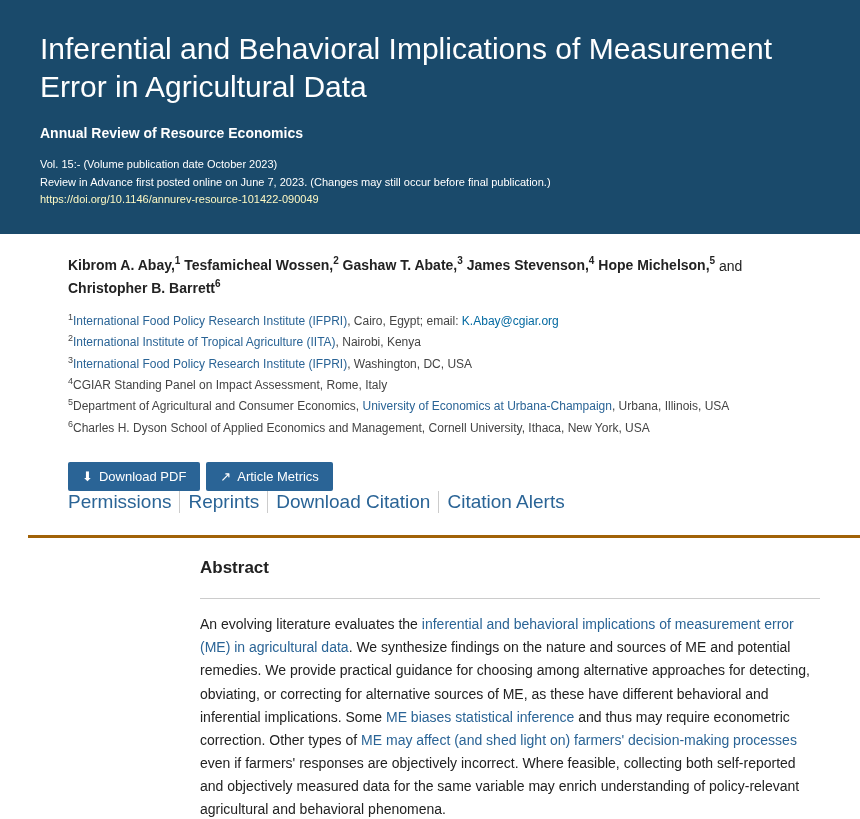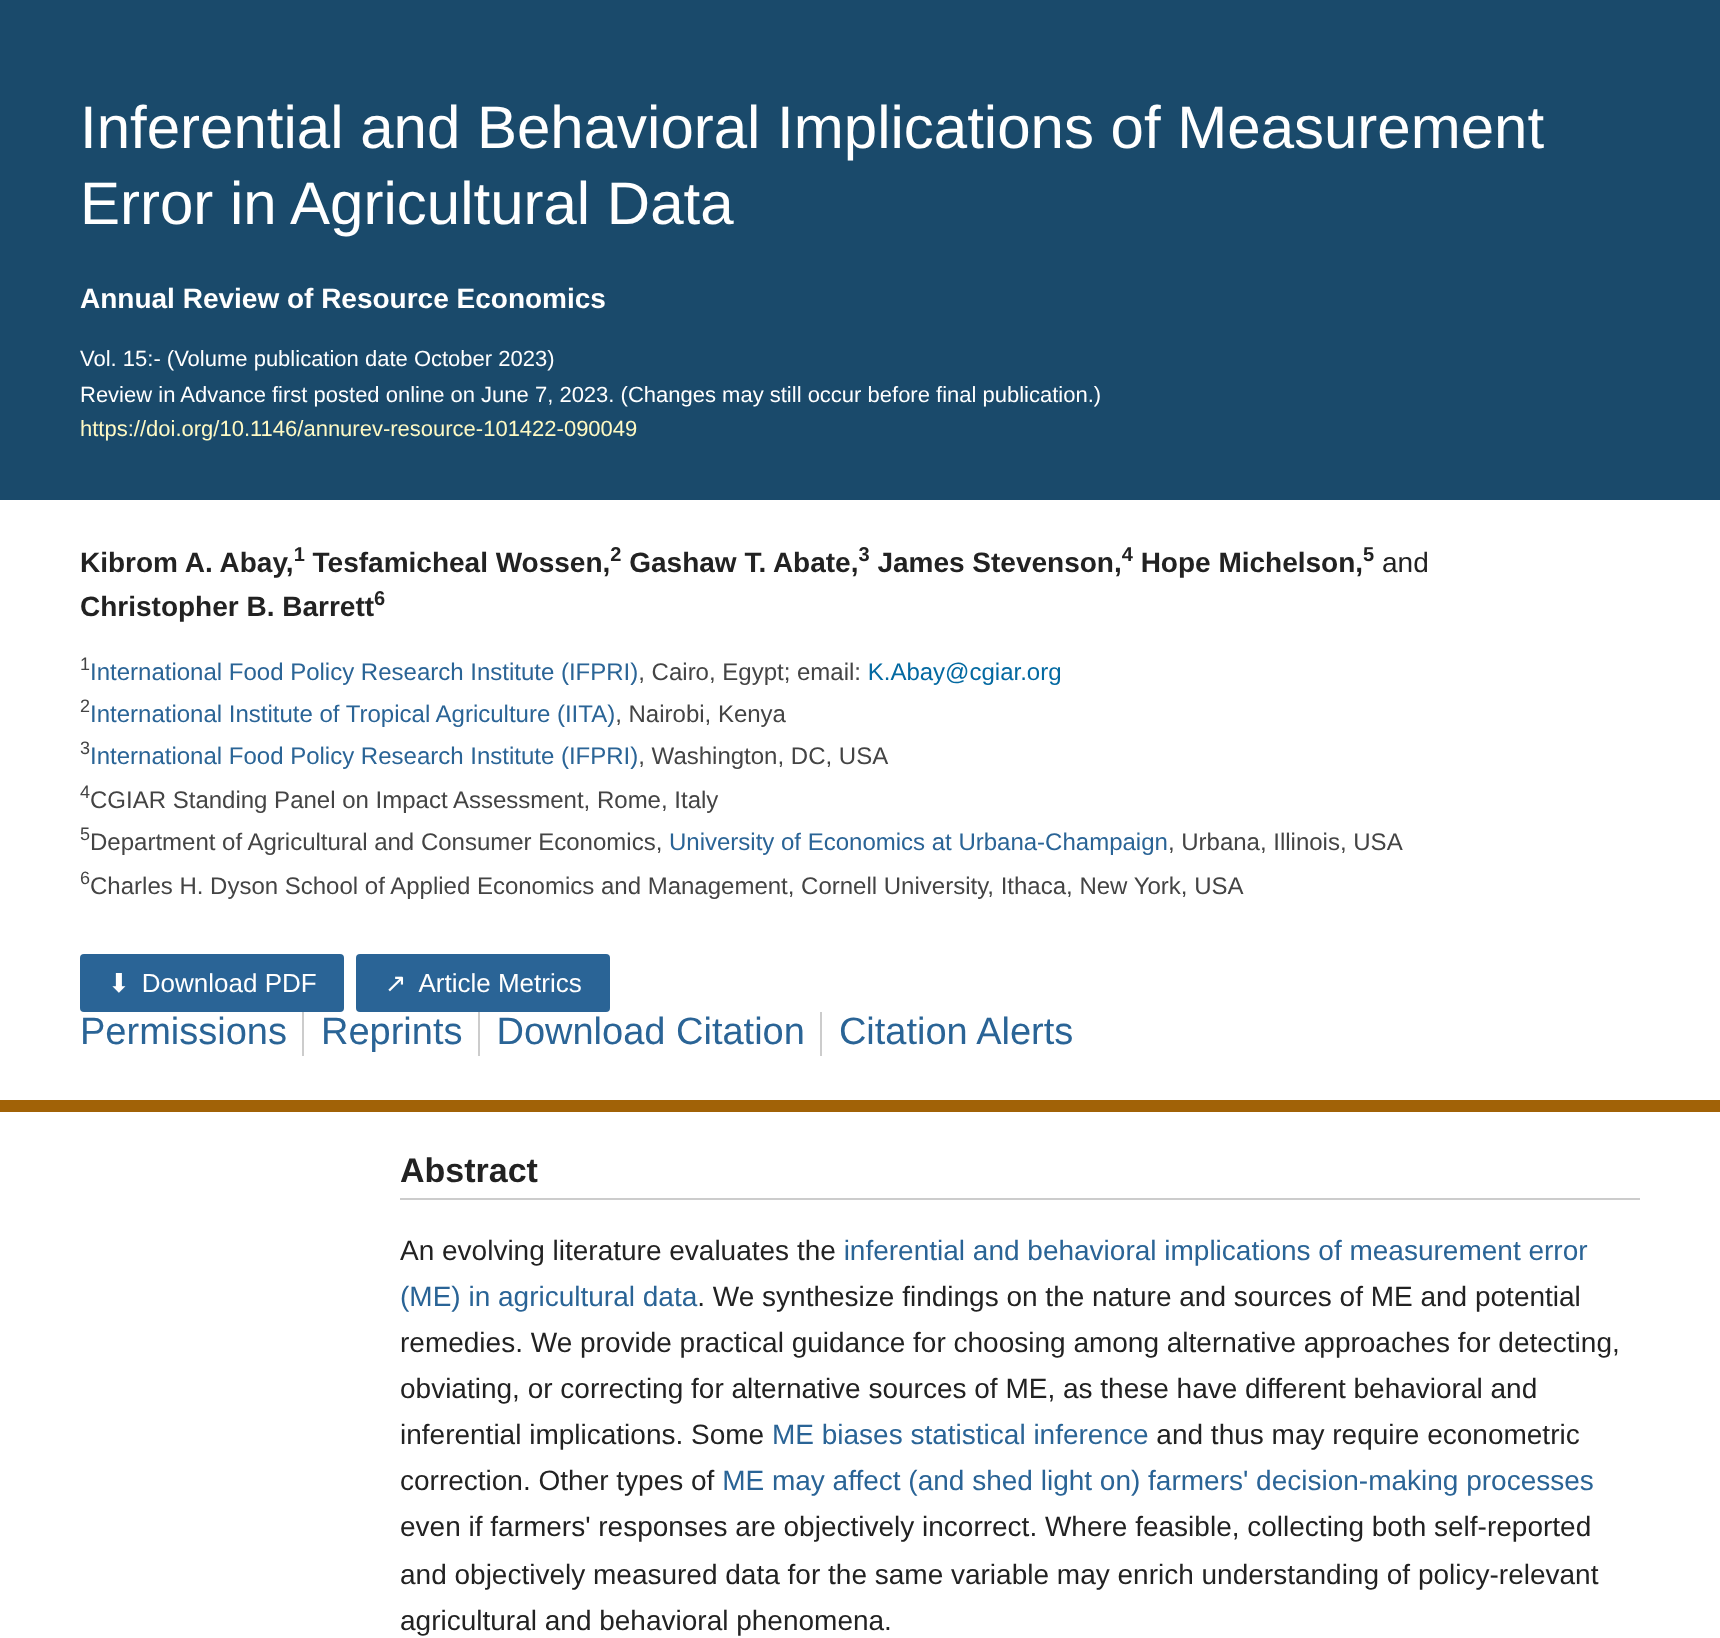--- a/index.html
+++ b/index.html
@@ -12,42 +12,43 @@
       padding: 0;
     }
     .page {
       width: 860px;
       min-height: 819px;
       background: #fff;
     }
     .header-section {
       background: #1a4a6b;
       color: #fff;
-      padding: 46px 40px 25px 40px;
+      padding: 30px 40px 25px 40px;
     }
     .header-title {
       font-size: 30px;
       font-weight: 400;
       line-height: 1.25;
       margin-bottom: 20px;
       color: #fff;
     }
     .journal-name {
       font-weight: 700;
       font-size: 14px;
       margin-bottom: 15px;
     }
     .journal-meta {
       font-size: 11px;
       line-height: 1.6;
     }
     .content-section {
       background: #fff;
       padding: 20px 40px 10px 40px;
-      border-bottom: 6px solid #a16207;
+      border-bottom: 3px solid #a16207;
+      margin-left: 28px;
     }
     .authors {
       font-size: 14px;
       line-height: 1.6;
       margin-bottom: 10px;
       color: #222;
     }
     .authors sup {
       font-size: 10px;
     }
@@ -122,21 +123,21 @@
     }
     .abstract-section {
       padding: 20px 40px 30px 200px;
       background: #fff;
     }
     .abstract-title {
       font-size: 17px;
       font-weight: 700;
       color: #222;
       border-bottom: 1px solid #ccc;
-      padding-bottom: 3px;
+      padding-bottom: 20px;
       margin-bottom: 14px;
     }
     .abstract-text {
       font-size: 14px;
       line-height: 1.65;
       color: #222;
     }
     .highlight-blue {
       color: #2a6496;
     }

